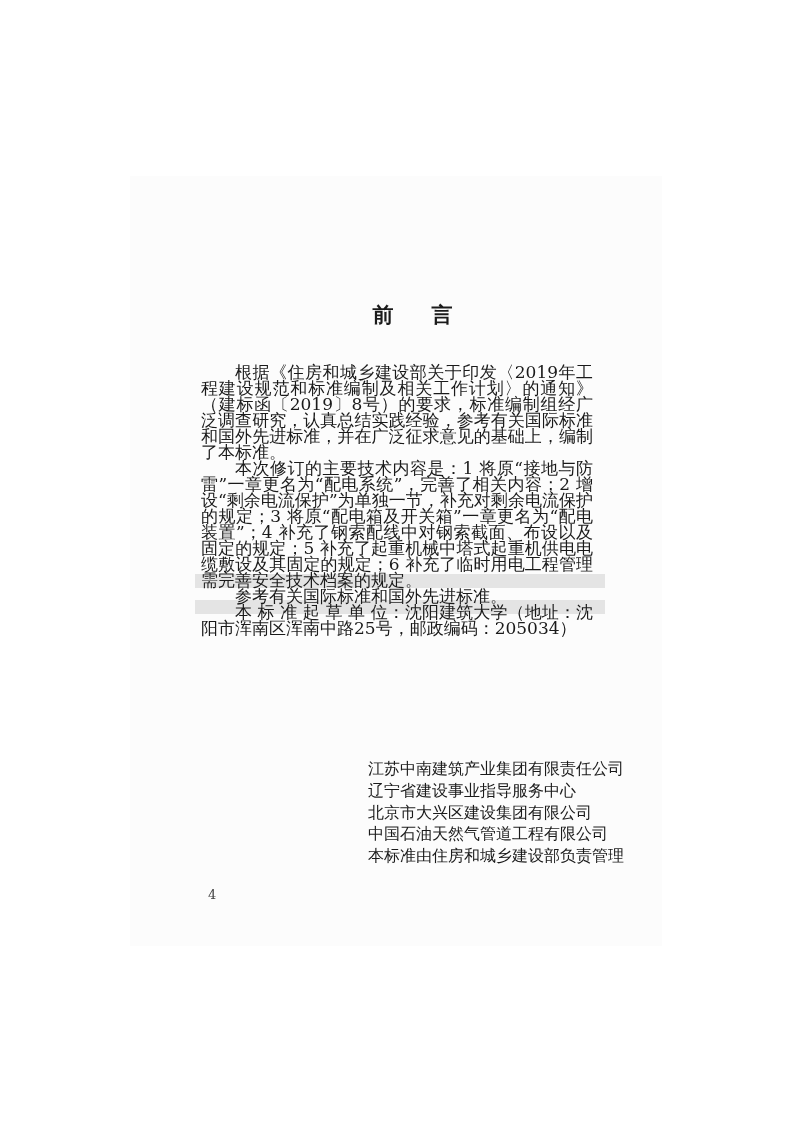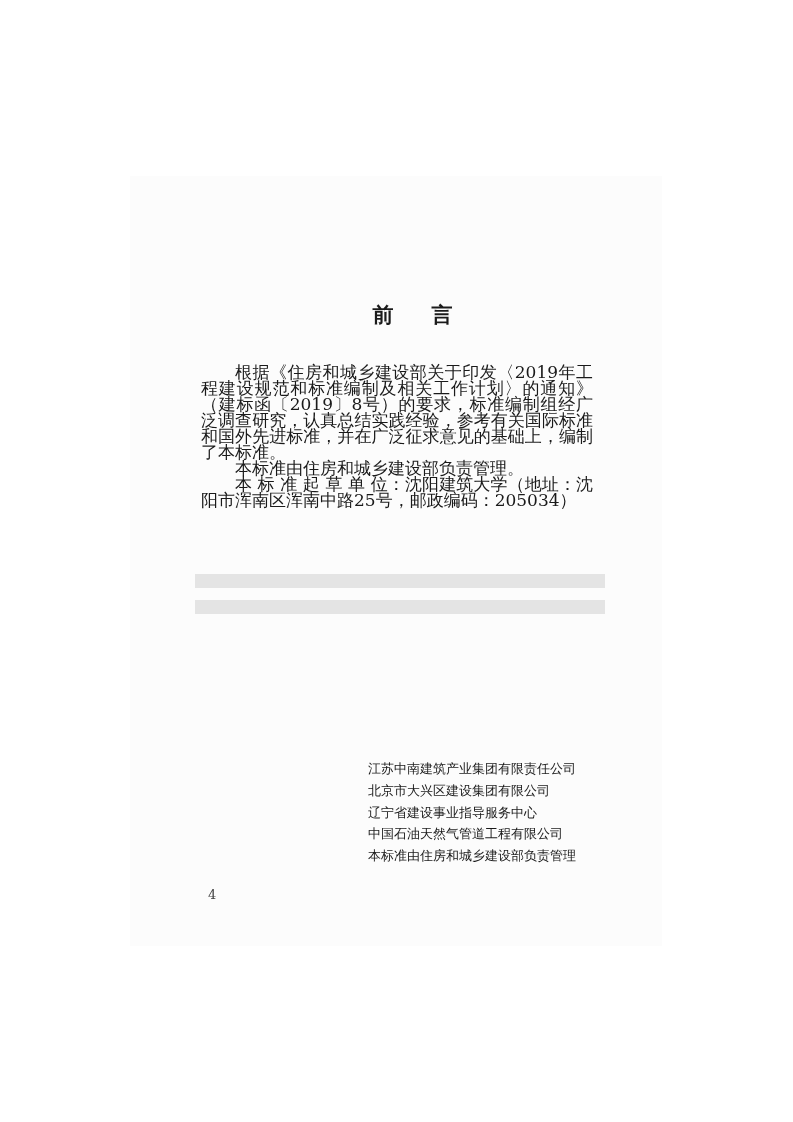--- a/index.html
+++ b/index.html
@@ -74,21 +74,21 @@
   }
   .body p {
     margin: 0;
     text-indent: 2em;
   }
   .orgs {
     position: absolute;
     left: 368px;
     top: 758px;
     width: 240px;
-    font-size: 13px;
+    font-size: 16px;
     line-height: 21.8px;
   }
   .orgs div { white-space: nowrap; }
   .page-number {
     position: absolute;
     left: 208px;
     top: 887px;
     font-size: 13px;
     color: #444;
     font-family: "DejaVu Serif", serif;
@@ -103,25 +103,26 @@
   <div class="wm-bar"></div>
   <div class="wm-bar2"></div>
 </div>
 
 <div class="title">
   <span class="t1">前</span><span class="t2">言</span>
 </div>
 
 <div class="body">
   <p>根据《住房和城乡建设部关于印发〈2019年工程建设规范和标准编制及相关工作计划〉的通知》（建标函〔2019〕8号）的要求，标准编制组经广泛调查研究，认真总结实践经验，参考有关国际标准和国外先进标准，并在广泛征求意见的基础上，编制了本标准。</p>
-  <p>本标准由住房和城乡建设部负责管理。</p>
+  <p>本次修订的主要技术内容是：1 将原“接地与防雷”一章更名为“配电系统”，完善了相关内容；2 增设“剩余电流保护”为单独一节，补充对剩余电流保护的规定；3 将原“配电箱及开关箱”一章更名为“配电装置”；4 补充了钢索配线中对钢索截面、布设以及固定的规定；5 补充了起重机械中塔式起重机供电电缆敷设及其固定的规定；6 补充了临时用电工程管理需完善安全技术档案的规定。</p>
+  <p>参考有关国际标准和国外先进标准。</p>
   <p>本 标 准 起 草 单 位：沈阳建筑大学（地址：沈阳市浑南区浑南中路25号，邮政编码：205034）</p>
 </div>
 
 <div class="orgs">
   <div>江苏中南建筑产业集团有限责任公司</div>
+  <div>辽宁省建设事业指导服务中心</div>
   <div>北京市大兴区建设集团有限公司</div>
-  <div>辽宁省建设事业指导服务中心</div>
   <div>中国石油天然气管道工程有限公司</div>
   <div>本标准由住房和城乡建设部负责管理</div>
 </div>
 
 <div class="page-number">4</div>
 
 </body></html>

